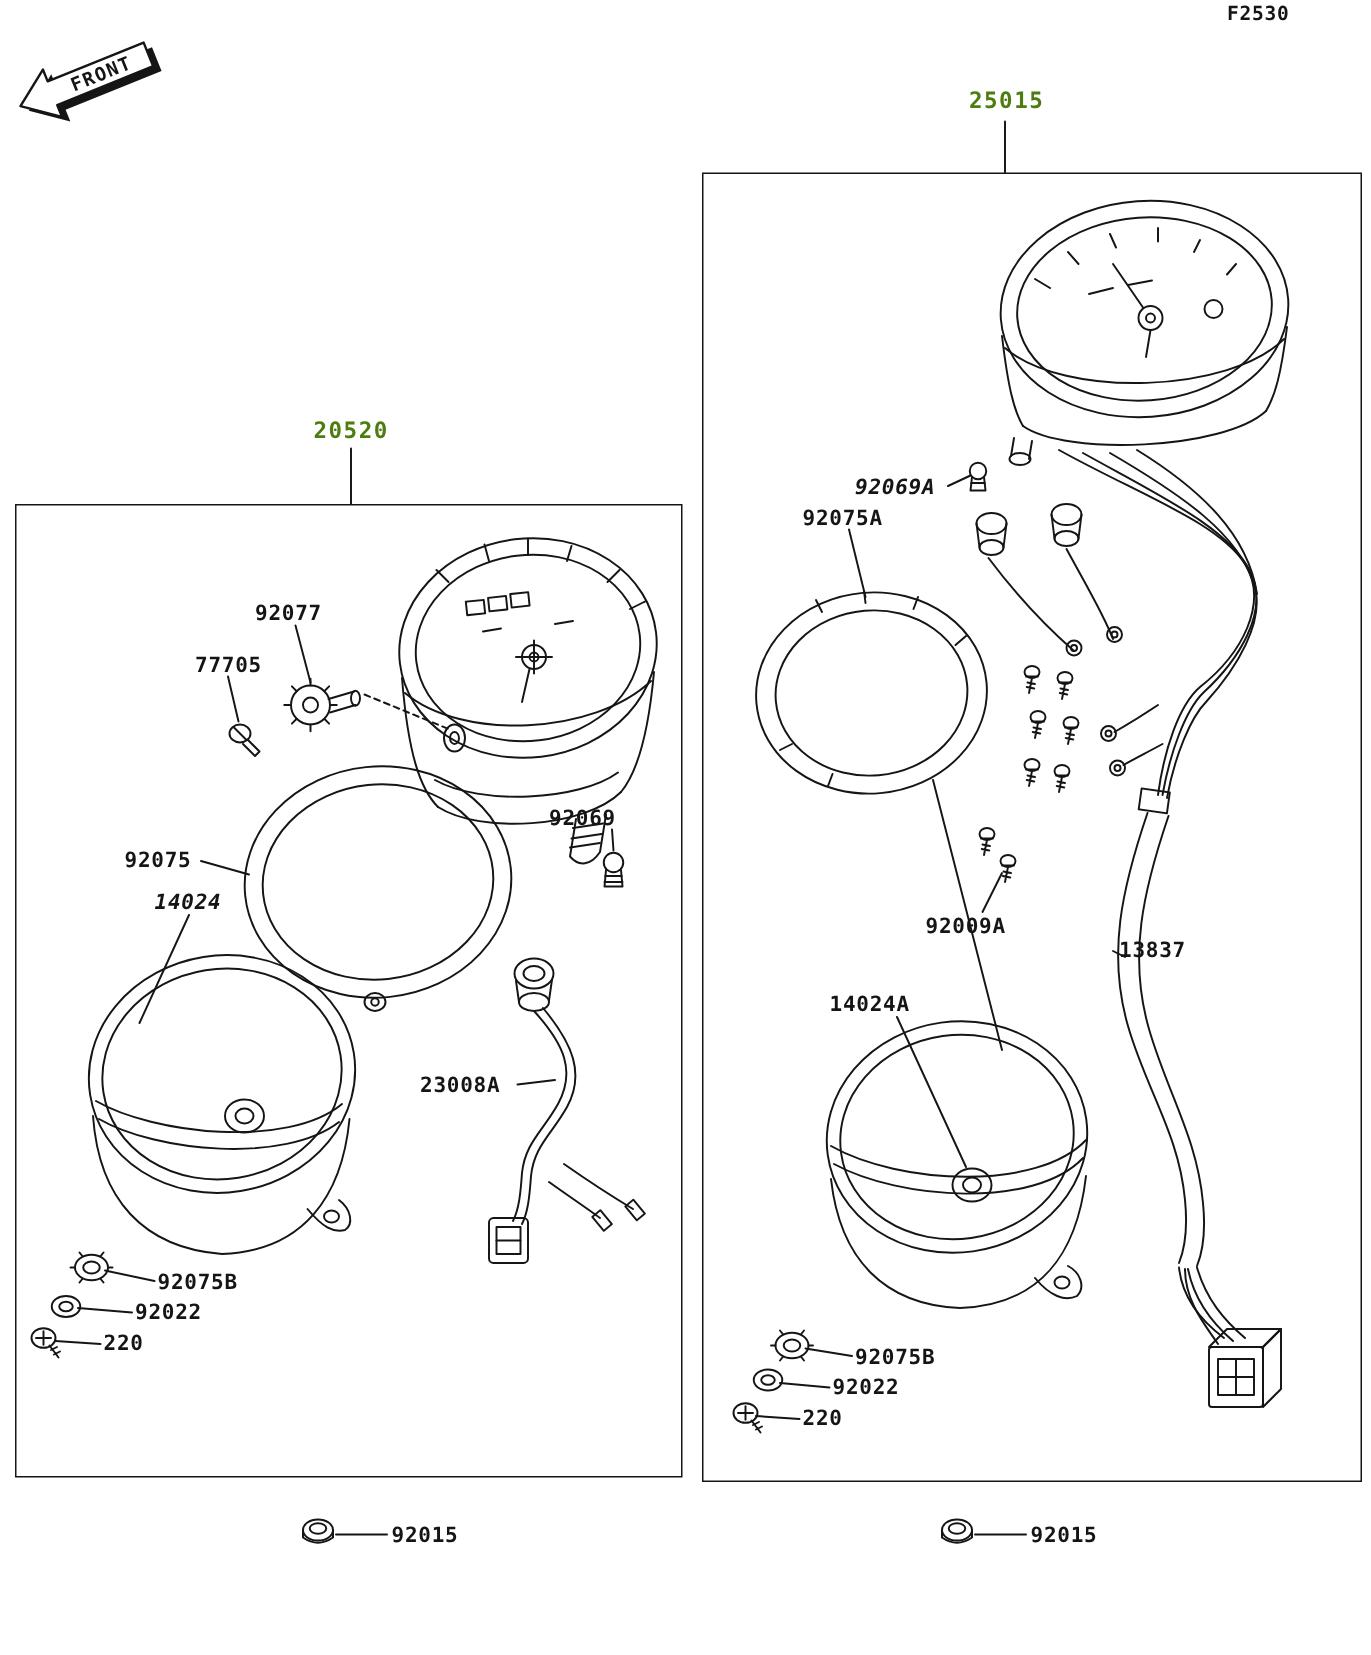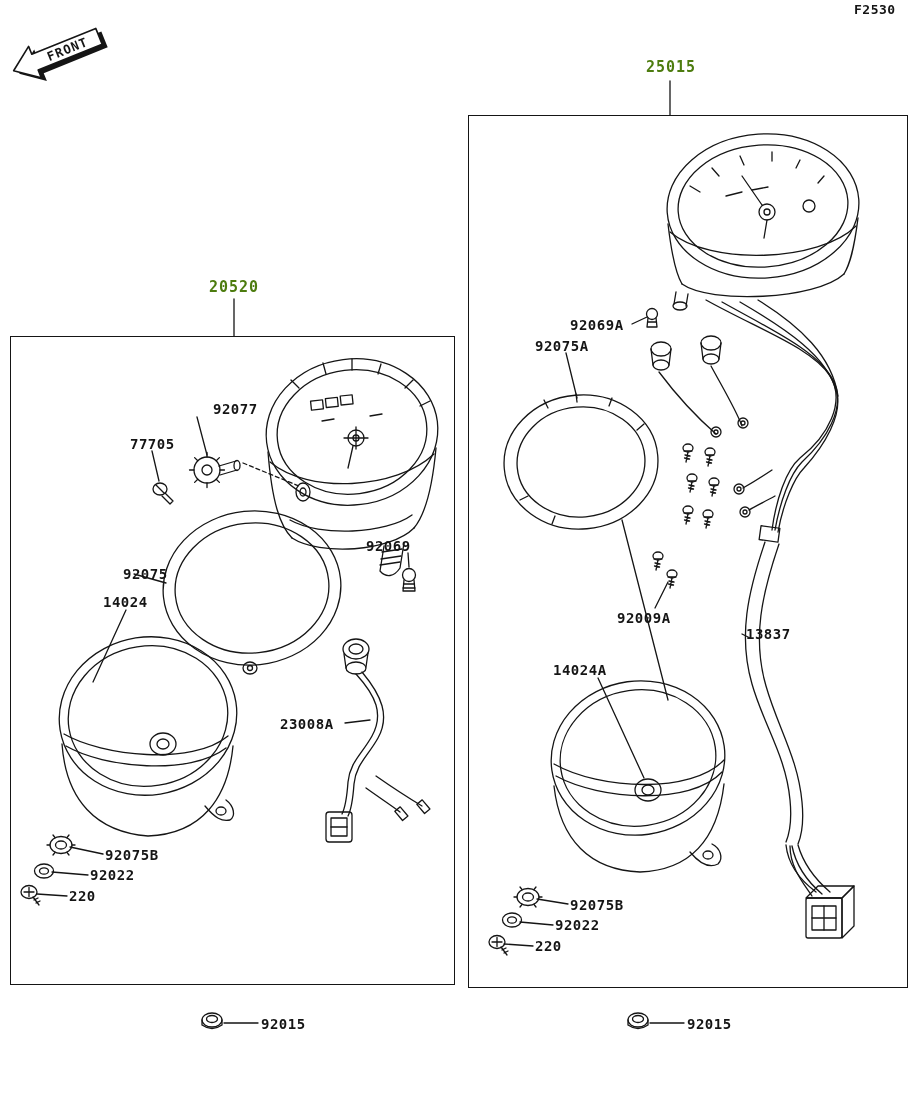--- a/index.html
+++ b/index.html
@@ -319,36 +319,36 @@
     </g>
     <path d="M 224 1023 L 258 1023"></path>
     <g transform="translate(638,1023)">
       <ellipse cx="0" cy="-3" rx="10" ry="7"></ellipse>
       <ellipse cx="0" cy="-4" rx="5.5" ry="3.5"></ellipse>
       <path d="M -10 -3 L -10 2 M 10 -3 L 10 2 M -10 2 Q 0 9 10 2"></path>
     </g>
     <path d="M 650 1023 L 684 1023"></path>
   </svg>
 
-  <div class="fig-code" style="left:818px; top:2px;margin-left:36px;">F2530</div>
+  <div class="fig-code" style="left:818px; top:2px;">F2530</div>
 
   <div class="box-label" style="left:209px; top:278px;">20520</div>
   <div class="box-label" style="left:646px; top:58px;">25015</div>
 
-  <div class="part-label" style="left:170px; top:401px;margin-left:43px;">92077</div>
+  <div class="part-label" style="left:170px; top:401px;">92077</div>
   <div class="part-label" style="left:130px; top:436px;">77705</div>
-  <div class="part-label" style="left:83px; top:566px;margin-left:40px;">92075</div>
-  <div class="part-label" style="left:103px; top:594px;">14024</div>
+  <div class="part-label" style="left:83px; top:566px;">92075</div>
+  <div class="part-label" style="left:103px; top:594px;font-style:italic;">14024</div>
   <div class="part-label" style="left:366px; top:538px;">92069</div>
   <div class="part-label" style="left:280px; top:716px;">23008A</div>
   <div class="part-label" style="left:105px; top:847px;">92075B</div>
   <div class="part-label" style="left:90px; top:867px;">92022</div>
   <div class="part-label" style="left:69px; top:888px;">220</div>
 
-  <div class="part-label" style="left:570px; top:317px;">92069A</div>
+  <div class="part-label" style="left:570px; top:317px;font-style:italic;">92069A</div>
   <div class="part-label" style="left:535px; top:338px;">92075A</div>
   <div class="part-label" style="left:617px; top:610px;text-align:center;">92009A</div>
   <div class="part-label" style="left:746px; top:626px;">13837</div>
   <div class="part-label" style="left:553px; top:662px;">14024A</div>
   <div class="part-label" style="left:570px; top:897px;">92075B</div>
   <div class="part-label" style="left:555px; top:917px;">92022</div>
   <div class="part-label" style="left:535px; top:938px;">220</div>
 
   <div class="part-label" style="left:261px; top:1016px;">92015</div>
   <div class="part-label" style="left:687px; top:1016px;">92015</div>

